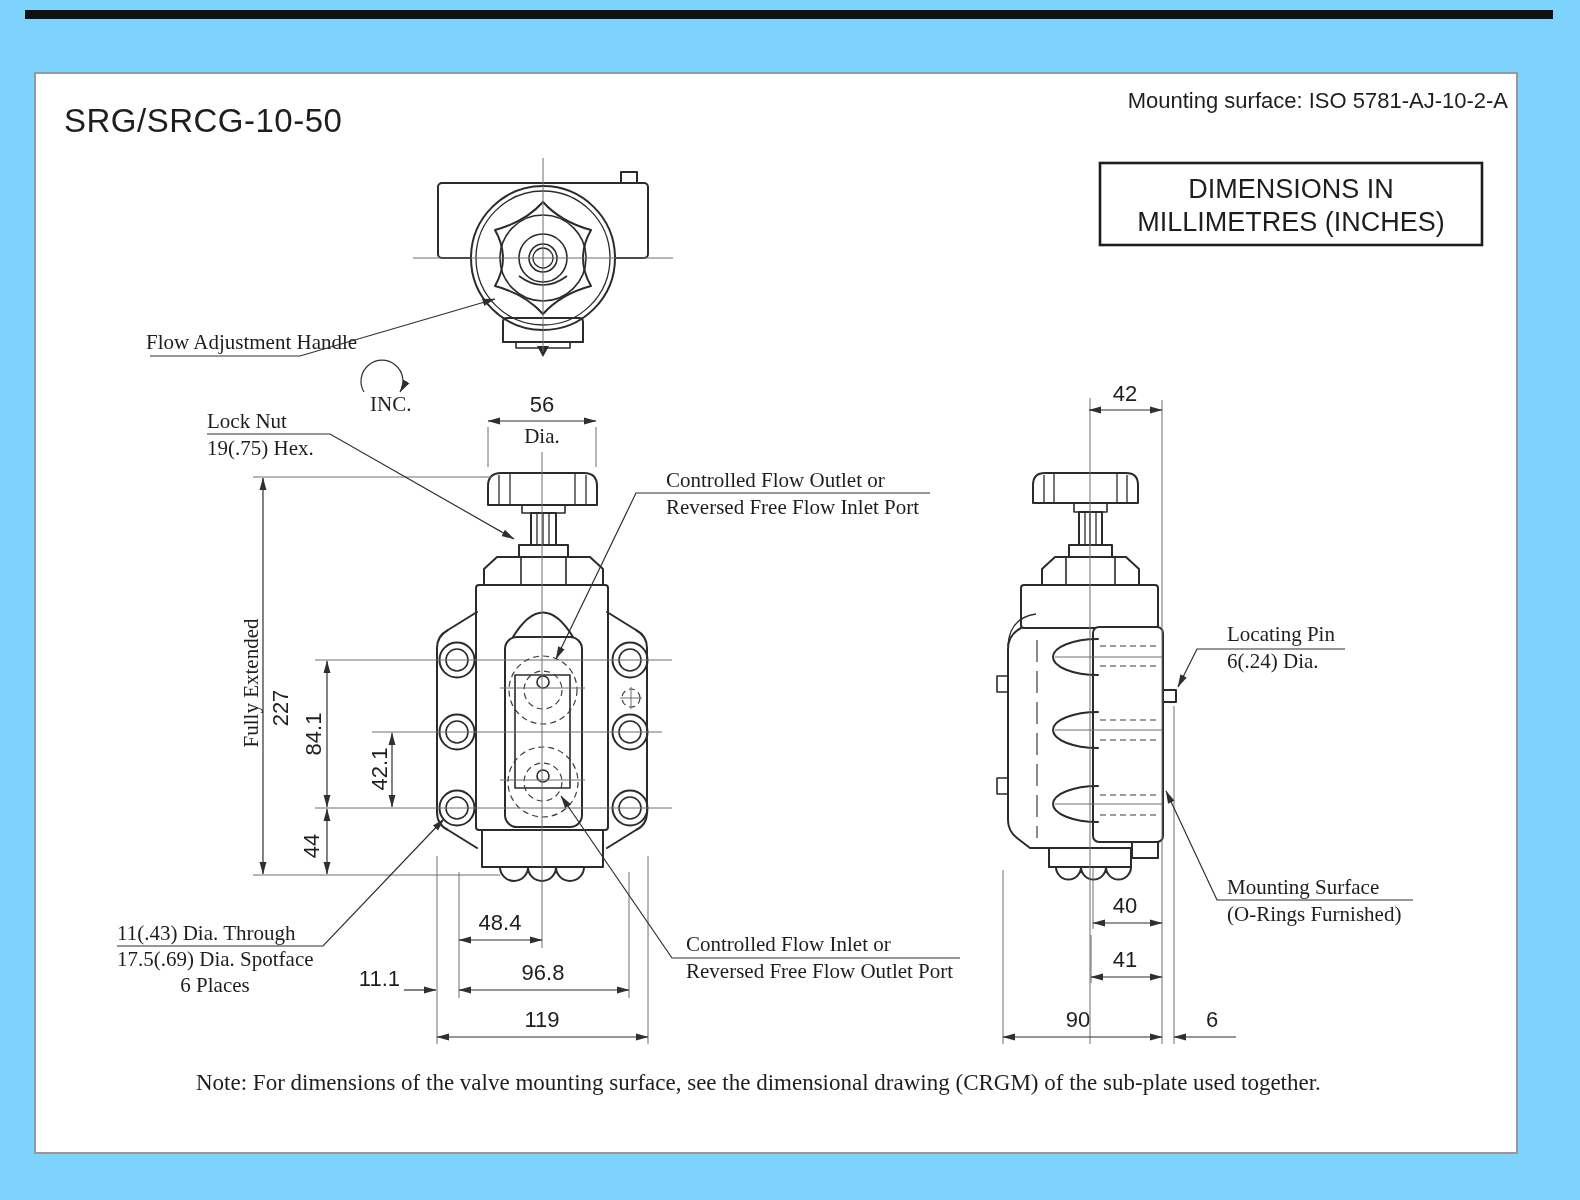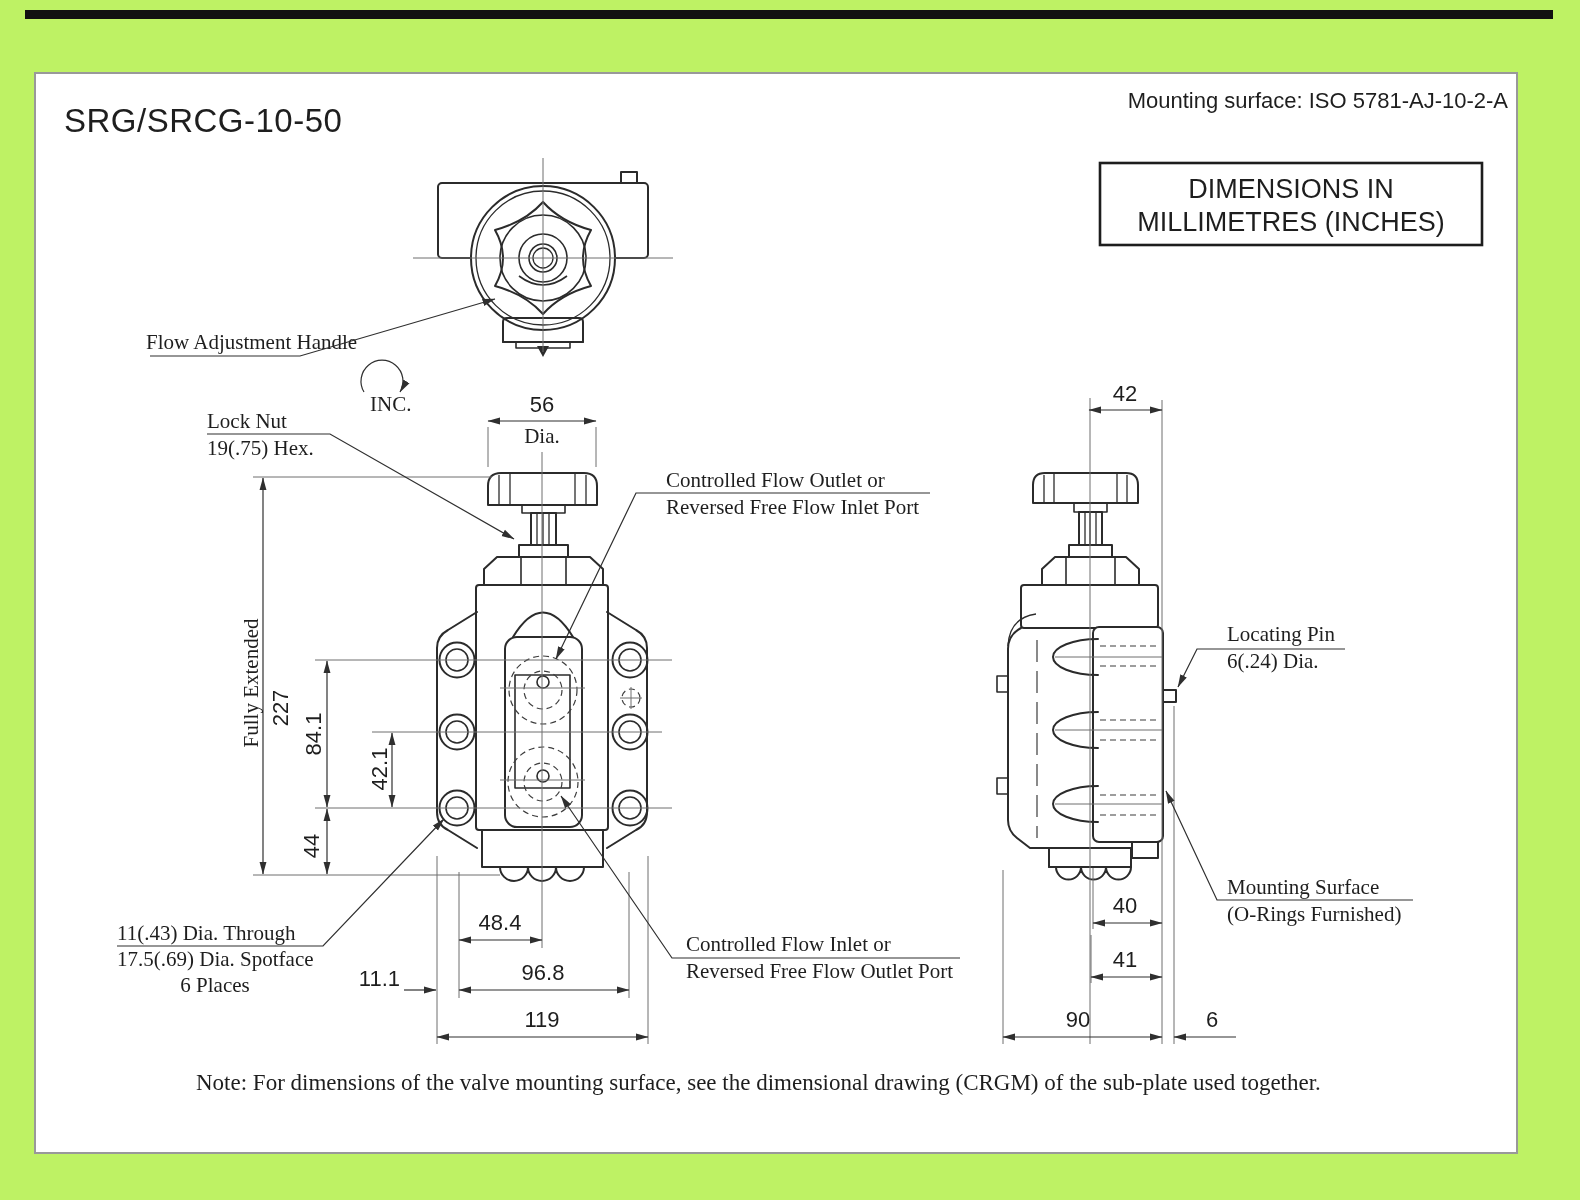--- a/index.html
+++ b/index.html
@@ -1,16 +1,16 @@
 <!DOCTYPE html>
 <html><head>
 <meta charset="utf-8">
 <style>
   html,body{margin:0;padding:0;background:#ffffff;}
-  .stage{position:relative;width:1580px;height:1200px;background:#bef264;overflow:hidden;}
+  .stage{position:relative;width:1580px;height:1200px;background:#7dd3fc;overflow:hidden;}
   svg{position:absolute;left:0;top:0;}
   
   .o2{stroke:#2b2b2b;stroke-width:2;fill:none;stroke-linejoin:round;stroke-linecap:round;}
   .o16{stroke:#2b2b2b;stroke-width:1.6;fill:none;stroke-linejoin:round;}
   .o13{stroke:#2b2b2b;stroke-width:1.3;fill:none;}
   .fw{fill:#ffffff;}
   .thin{stroke:#6f6f6f;stroke-width:1;fill:none;}
   .dash{stroke:#3d3d3d;stroke-width:1.2;fill:none;stroke-dasharray:6 4;}
   .ldash{stroke:#3d3d3d;stroke-width:1.2;fill:none;stroke-dasharray:22 9;}
   .dim{stroke:#2f2f2f;stroke-width:1.2;fill:none;}

